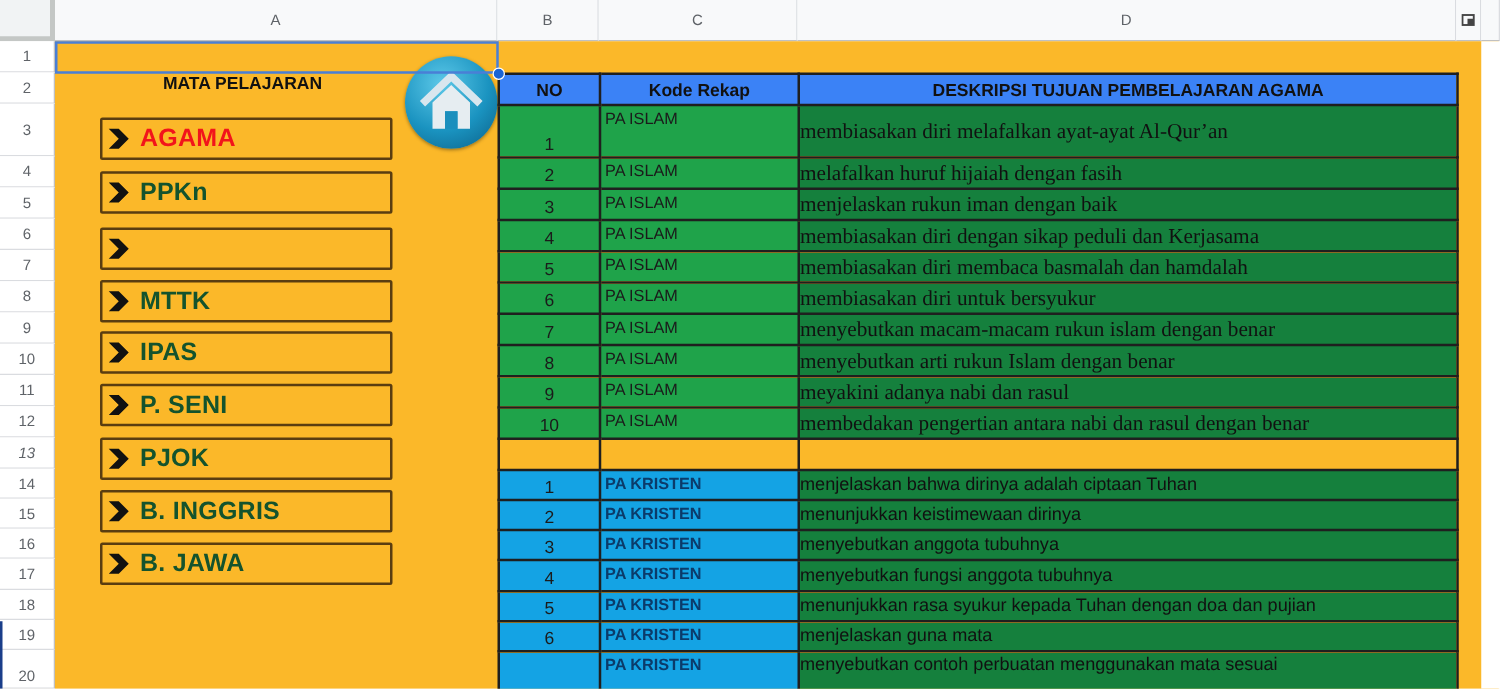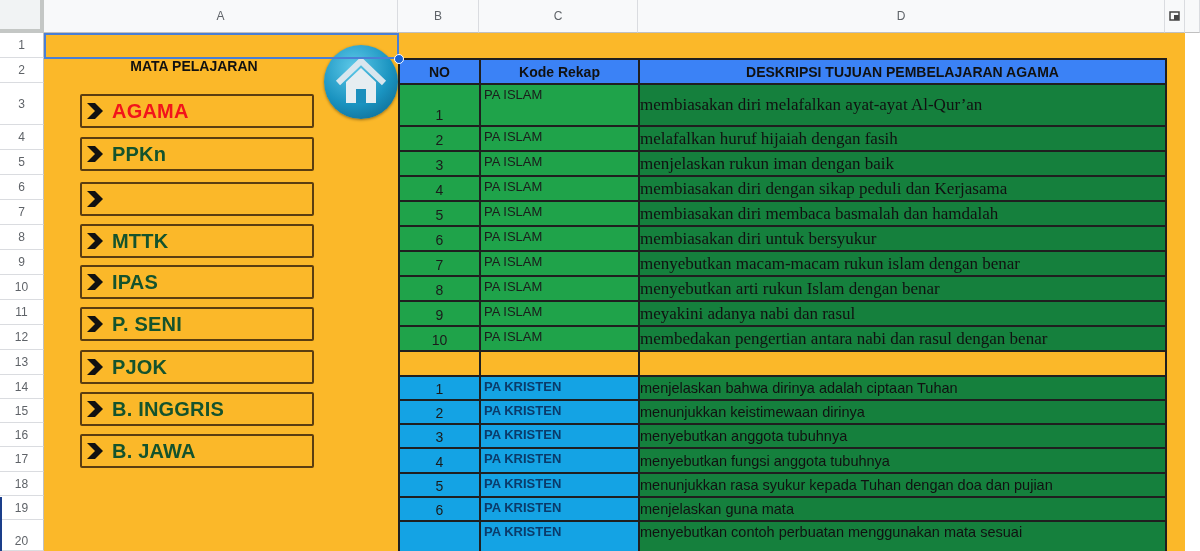--- a/index.html
+++ b/index.html
@@ -101,21 +101,21 @@
   </div>
 <div class="rowhdr" style="top:275px;height:25px;">
     <span>10</span>
   </div>
 <div class="rowhdr" style="top:300px;height:25px;">
     <span>11</span>
   </div>
 <div class="rowhdr" style="top:325px;height:25px;">
     <span>12</span>
   </div>
-<div class="rowhdr" style="top:350px;height:25px;">
+<div class="rowhdr" style="top:350px;height:25px;font-style:italic;">
     <span>13</span>
   </div>
 <div class="rowhdr" style="top:375px;height:24px;">
     <span>14</span>
   </div>
 <div class="rowhdr" style="top:399px;height:24px;">
     <span>15</span>
   </div>
 <div class="rowhdr" style="top:423px;height:24px;">
     <span>16</span>

